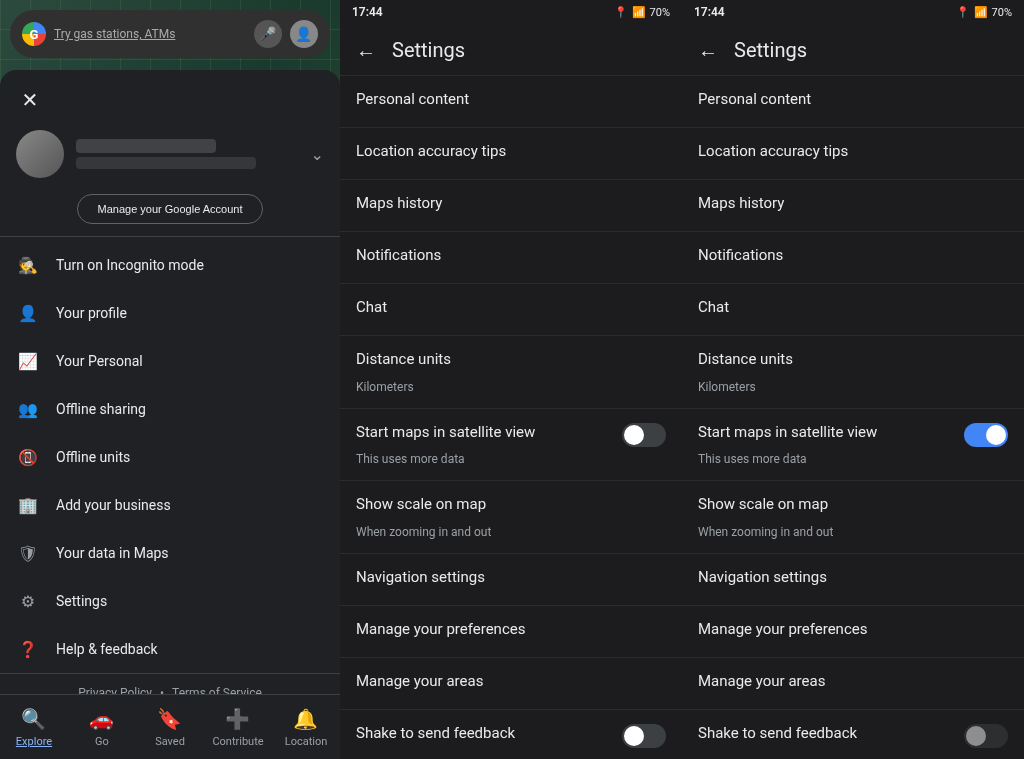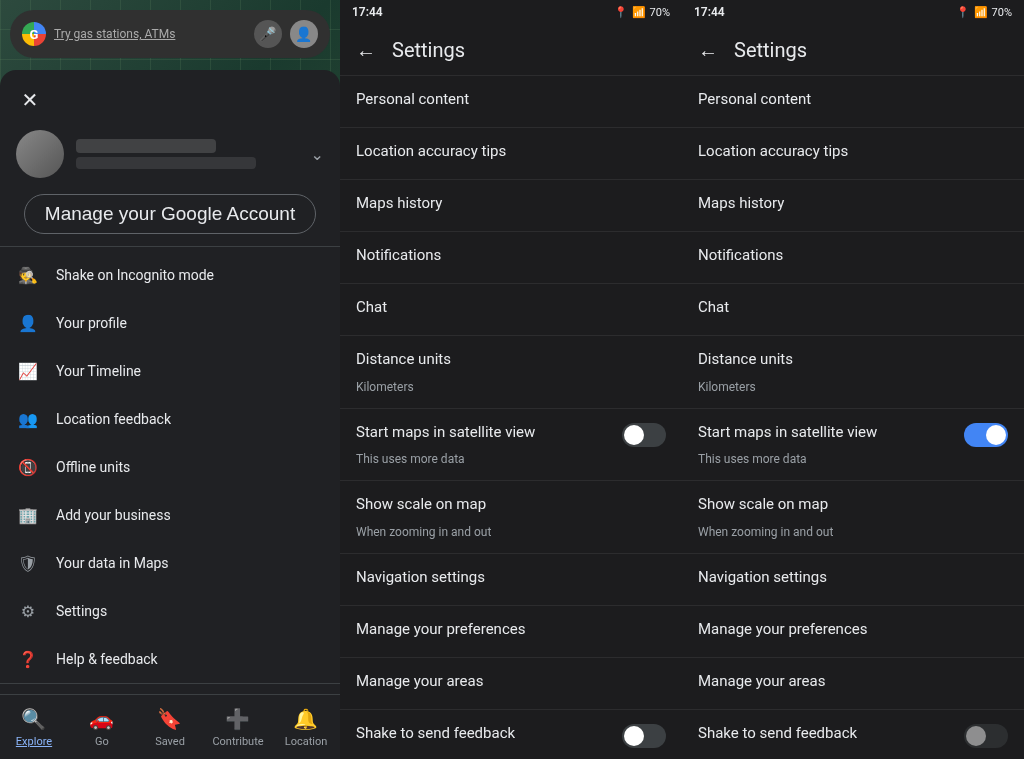--- a/index.html
+++ b/index.html
@@ -149,21 +149,21 @@
     }
 
     .manage-btn {
       display: block;
       margin: 4px auto 12px;
       padding: 8px 20px;
       border: 1px solid #5f6368;
       border-radius: 20px;
       background: transparent;
       color: #e8eaed;
-      font-size: 19px;
+      font-size: 11px;
       cursor: pointer;
     }
 
     .drawer-divider {
       height: 1px;
       background: #3c4043;
       margin: 0 0 4px;
     }
 
     .drawer-item {
@@ -392,33 +392,33 @@
       </div>
       <div class="account-expand">⌄</div>
     </div>
 
     <button class="manage-btn">Manage your Google Account</button>
 
     <div class="drawer-divider"></div>
 
     <div class="drawer-item">
       <div class="drawer-item-icon">🕵</div>
-      <div class="drawer-item-label">Shake on Incognito mode</div>
+      <div class="drawer-item-label">Turn on Incognito mode</div>
     </div>
     <div class="drawer-item">
       <div class="drawer-item-icon">👤</div>
       <div class="drawer-item-label">Your profile</div>
     </div>
     <div class="drawer-item">
       <div class="drawer-item-icon">📈</div>
-      <div class="drawer-item-label">Your Timeline</div>
+      <div class="drawer-item-label">Your Personal</div>
     </div>
     <div class="drawer-item">
       <div class="drawer-item-icon">👥</div>
-      <div class="drawer-item-label">Location feedback</div>
+      <div class="drawer-item-label">Offline sharing</div>
     </div>
     <div class="drawer-item">
       <div class="drawer-item-icon">📵</div>
       <div class="drawer-item-label">Offline units</div>
     </div>
     <div class="drawer-item">
       <div class="drawer-item-icon">🏢</div>
       <div class="drawer-item-label">Add your business</div>
     </div>
     <div class="drawer-item">

